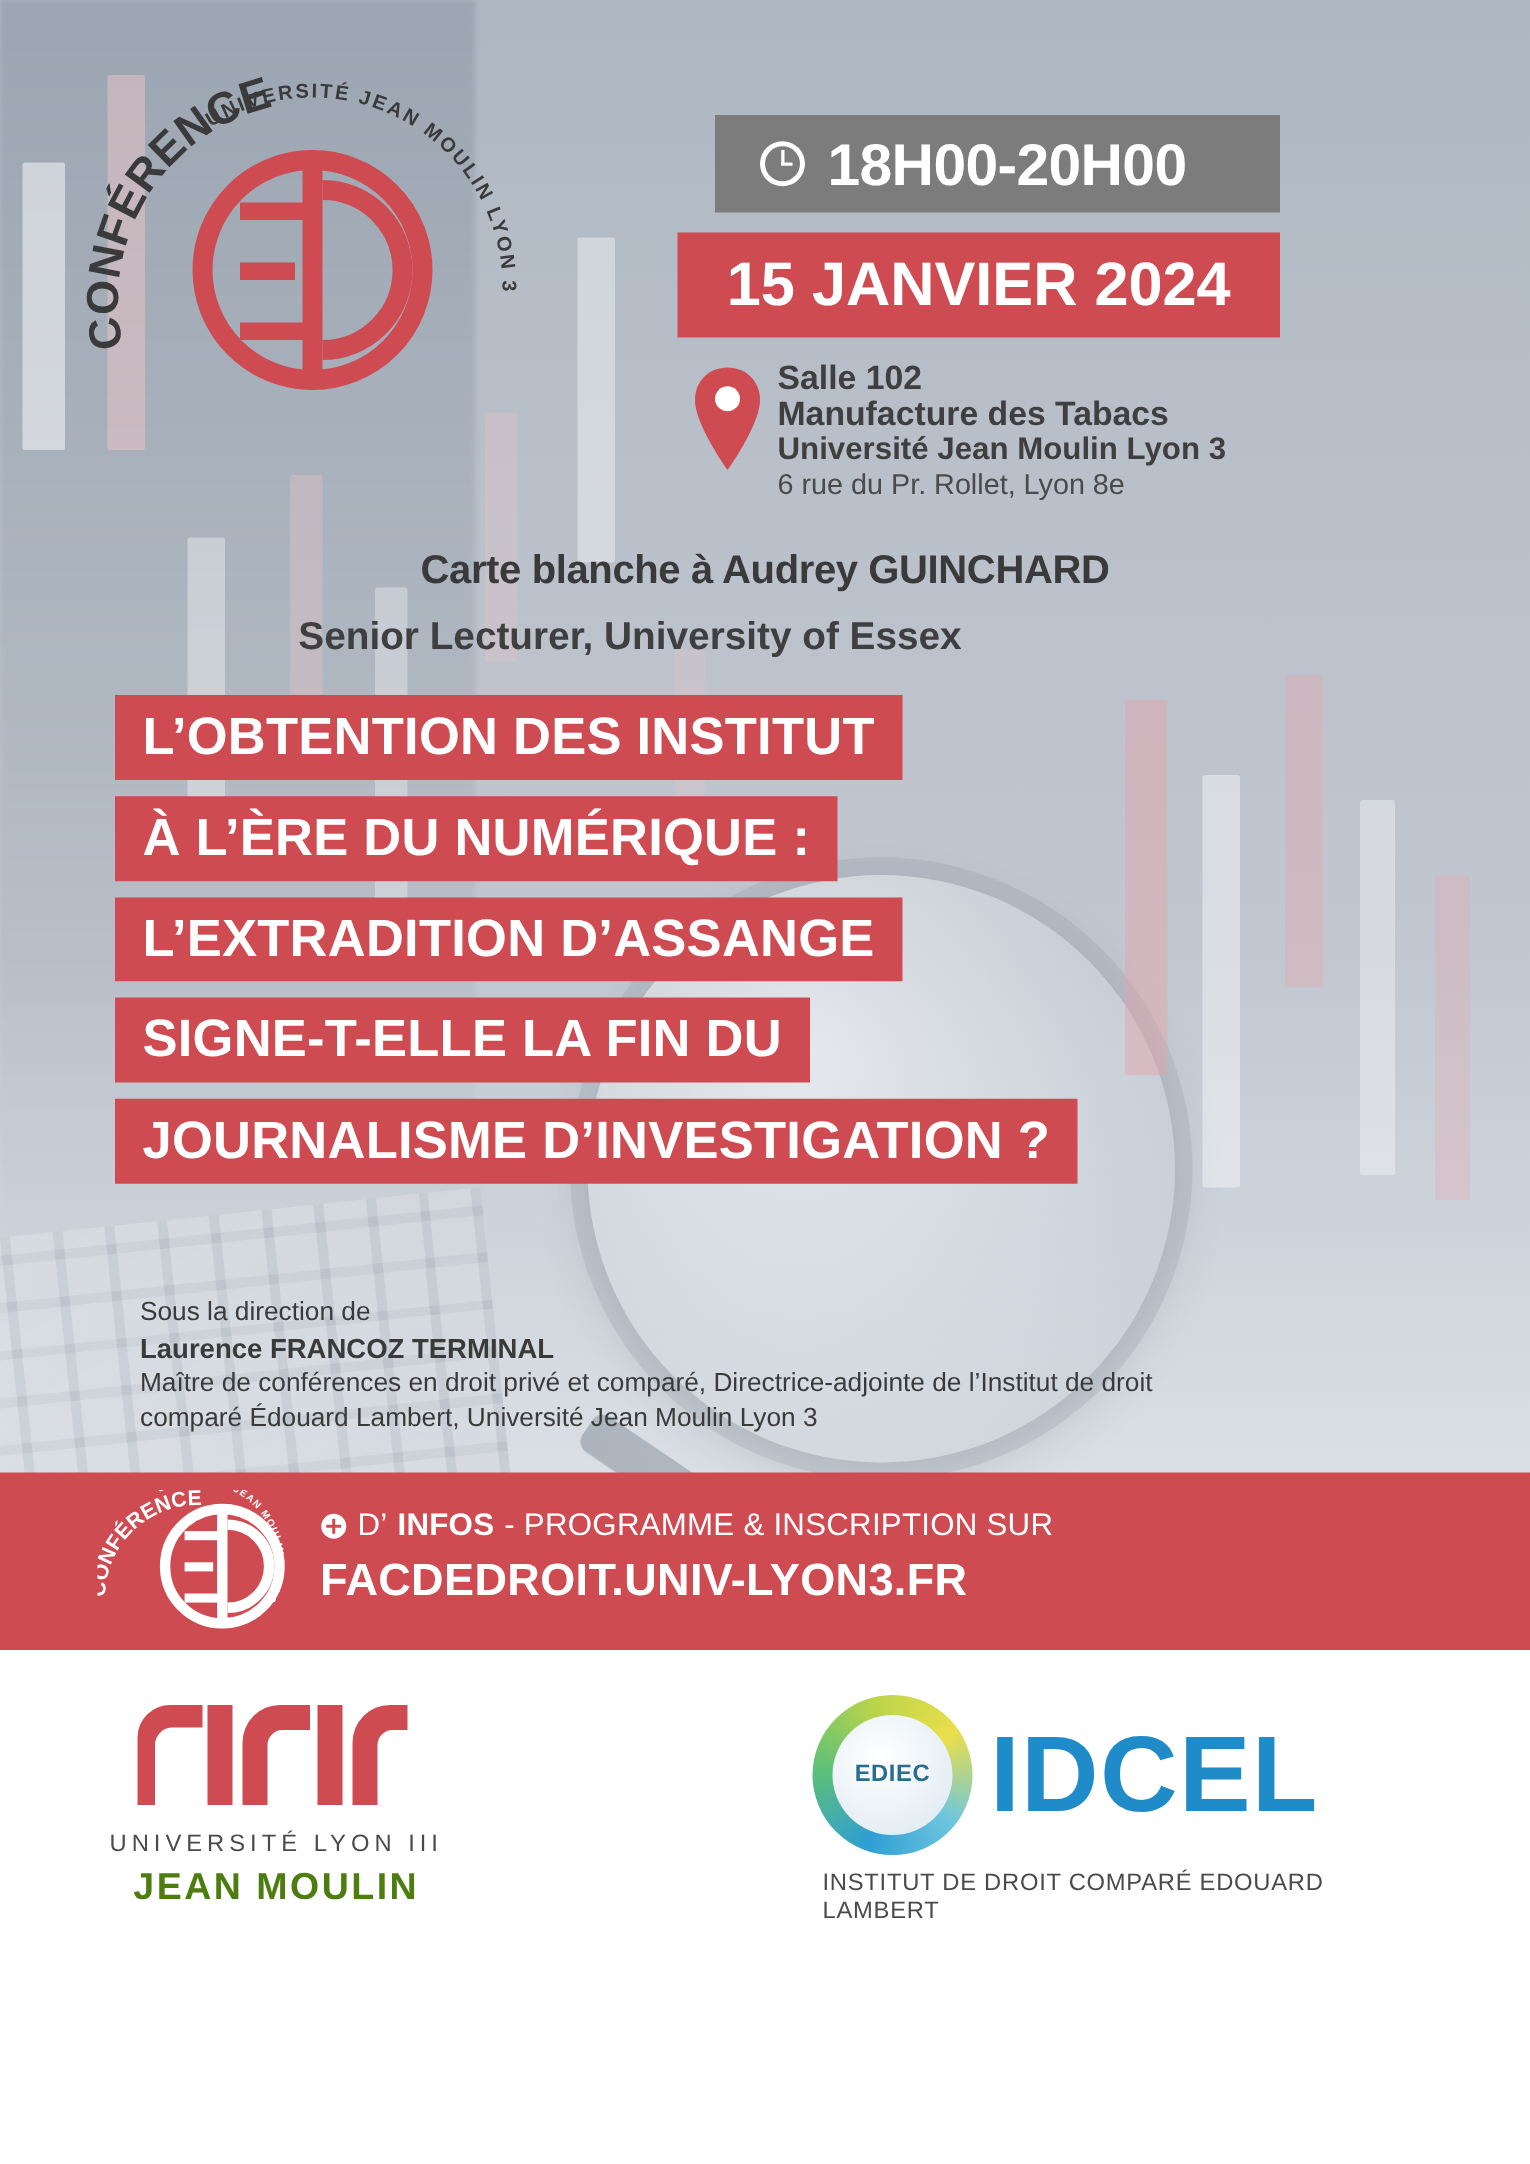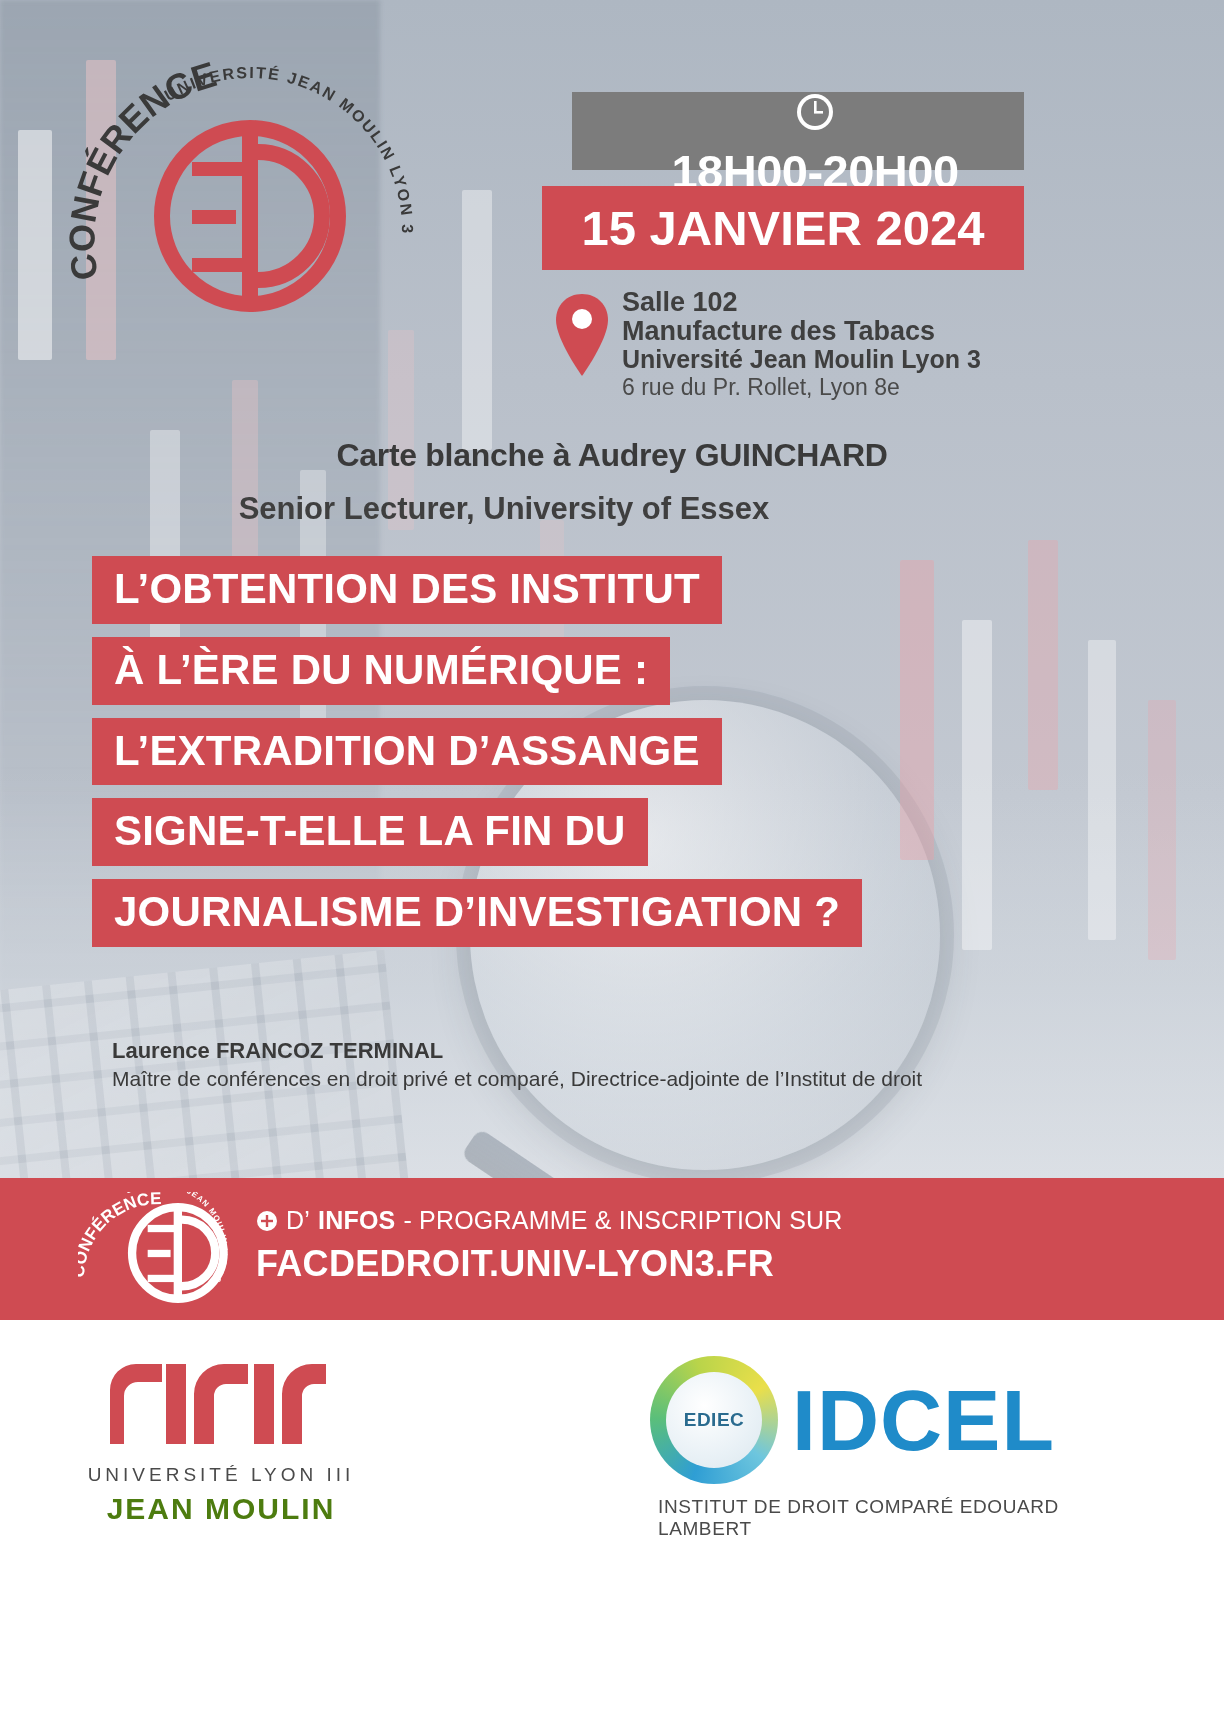--- a/index.html
+++ b/index.html
@@ -89,21 +89,20 @@
   .time-block {
     position: absolute;
     left: 572px; top: 92px;
     width: 452px; height: 78px;
     background: #7c7c7c;
     display: flex;
     align-items: center;
     gap: 16px;
     padding-left: 34px;
     box-sizing: border-box;
-    flex-direction: column;
   }
   .time-block .label {
     color: #ffffff;
     font-size: 47px;
     font-weight: bold;
     letter-spacing: -0.5px;
     line-height: 1;
   }
   .clock-icon {
     width: 40px; height: 40px;
@@ -392,22 +391,24 @@
 
   <div class="title-wrap">
     <div class="title-line">L’OBTENTION DES INSTITUT</div><br>
     <div class="title-line">À L’ÈRE DU NUMÉRIQUE :</div><br>
     <div class="title-line">L’EXTRADITION D’ASSANGE</div><br>
     <div class="title-line">SIGNE-T-ELLE LA FIN DU</div><br>
     <div class="title-line">JOURNALISME D’INVESTIGATION ?</div>
   </div>
 
   <div class="credit">
+    <div>Sous la direction de</div>
     <div class="strong">Laurence FRANCOZ TERMINAL</div>
     <div>Maître de conférences en droit privé et comparé, Directrice-adjointe de l’Institut de droit</div>
+    <div>comparé Édouard Lambert, Université Jean Moulin Lyon 3</div>
   </div>
 
   <div class="band"></div>
 
   <svg class="band-logo" viewBox="0 0 160 112">
     <g transform="translate(52,10) scale(0.52)">
       <circle cx="92" cy="98" r="88" fill="none" stroke="#ffffff" stroke-width="16"></circle>
       <rect x="84" y="10" width="16" height="176" fill="#ffffff"></rect>
       <path d="M100,34 A64,64 0 0,1 100,162" fill="none" stroke="#ffffff" stroke-width="16"></path>
       <rect x="34" y="44" width="52" height="14" fill="#ffffff"></rect>

